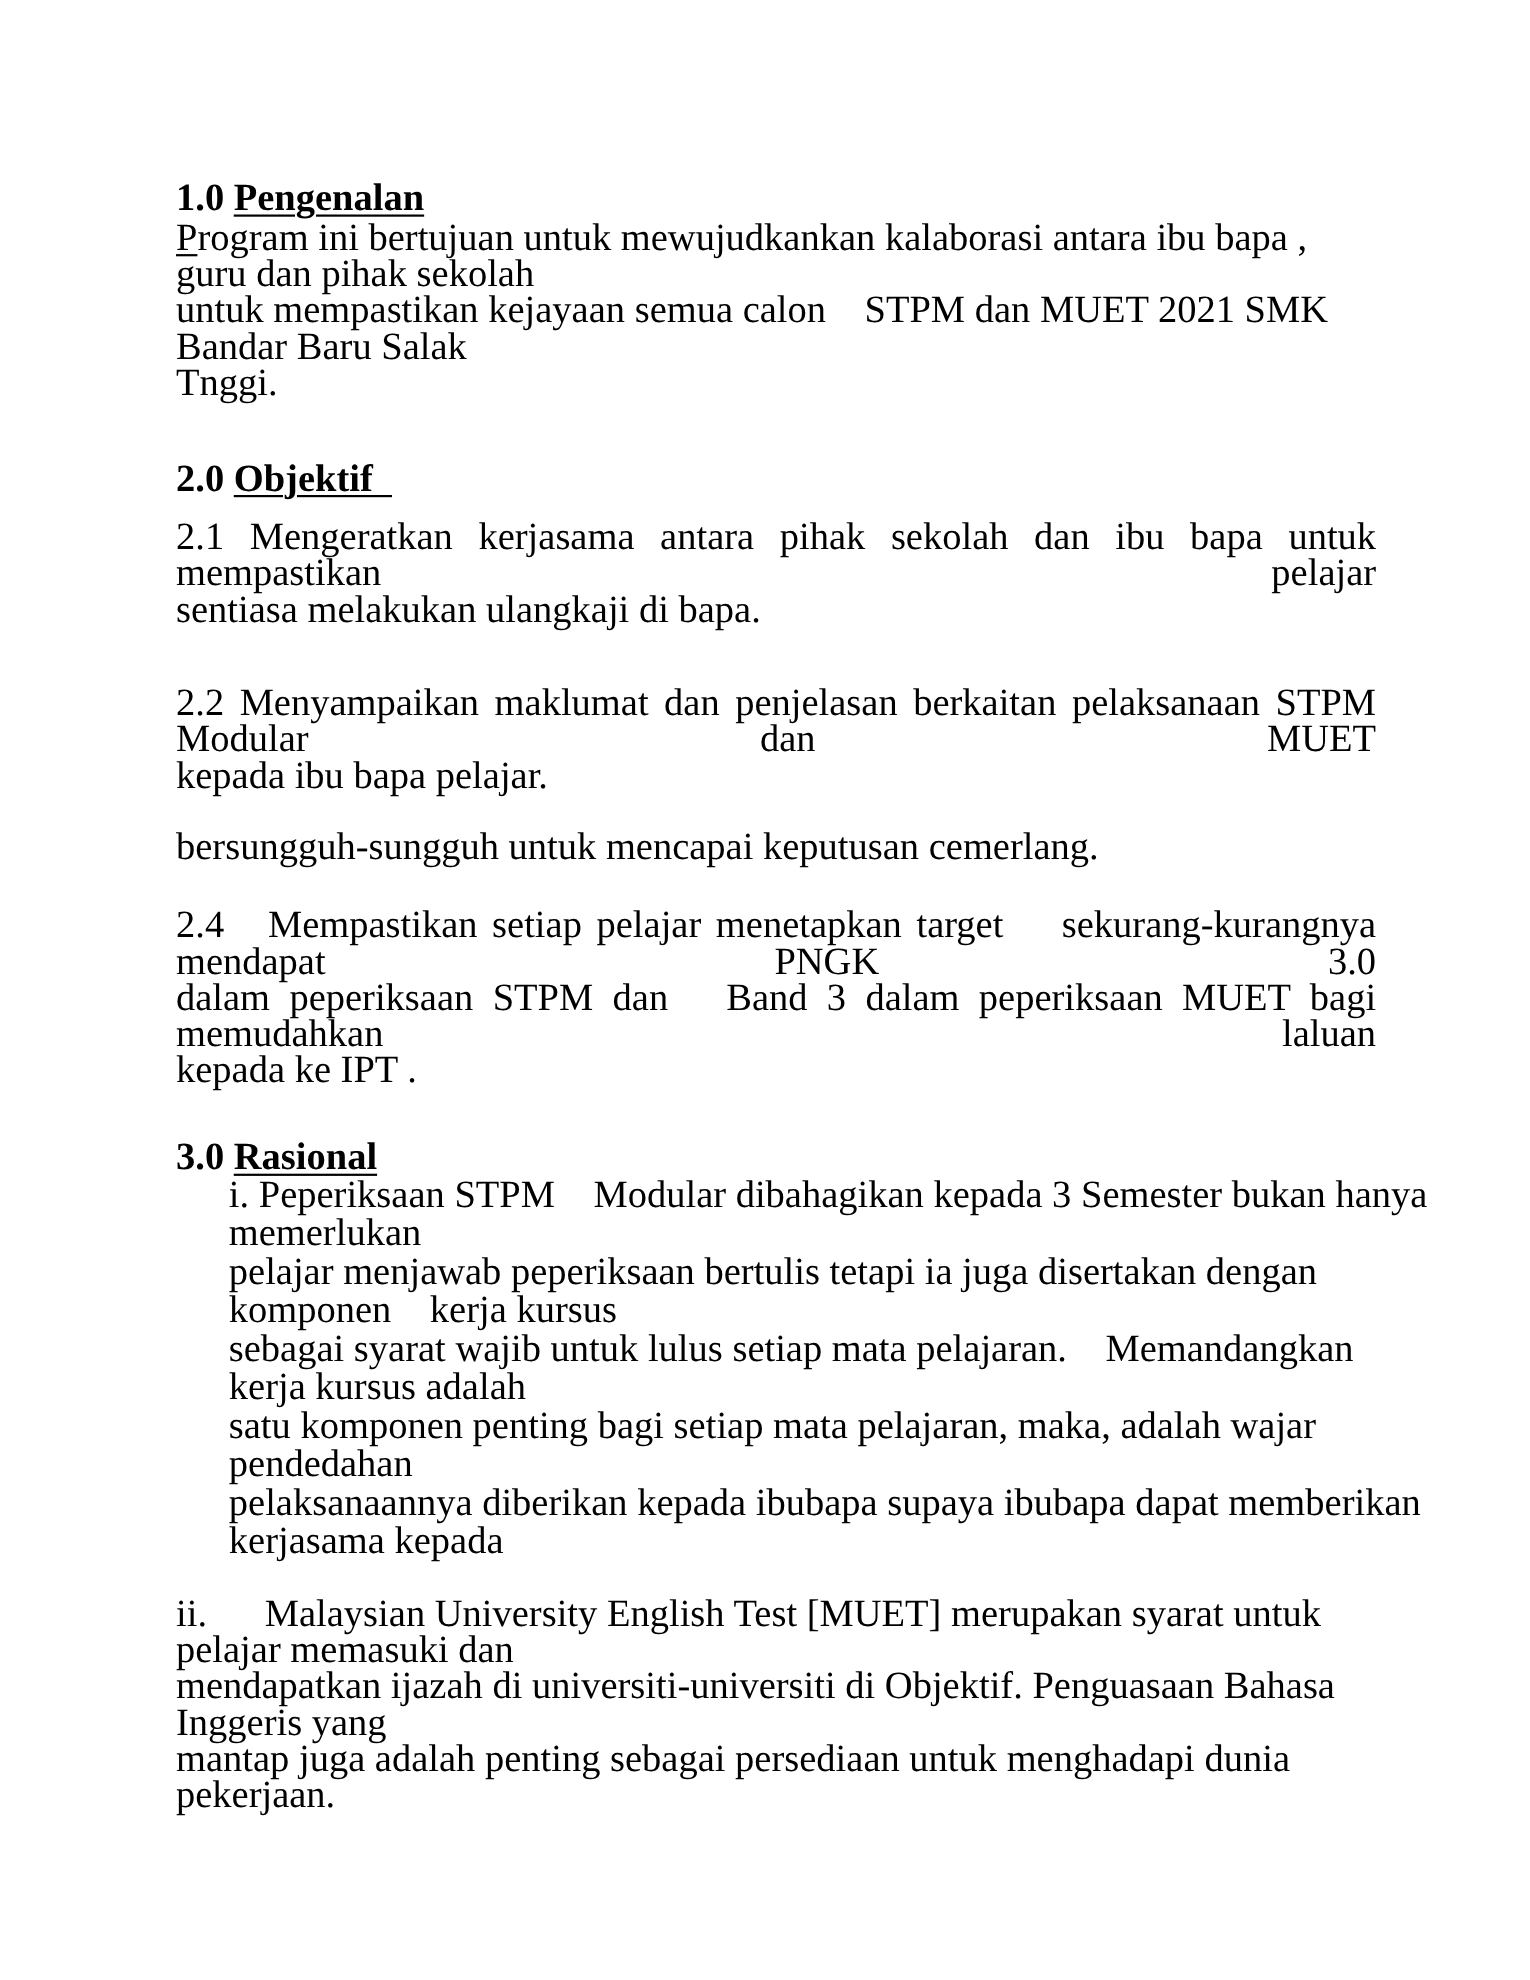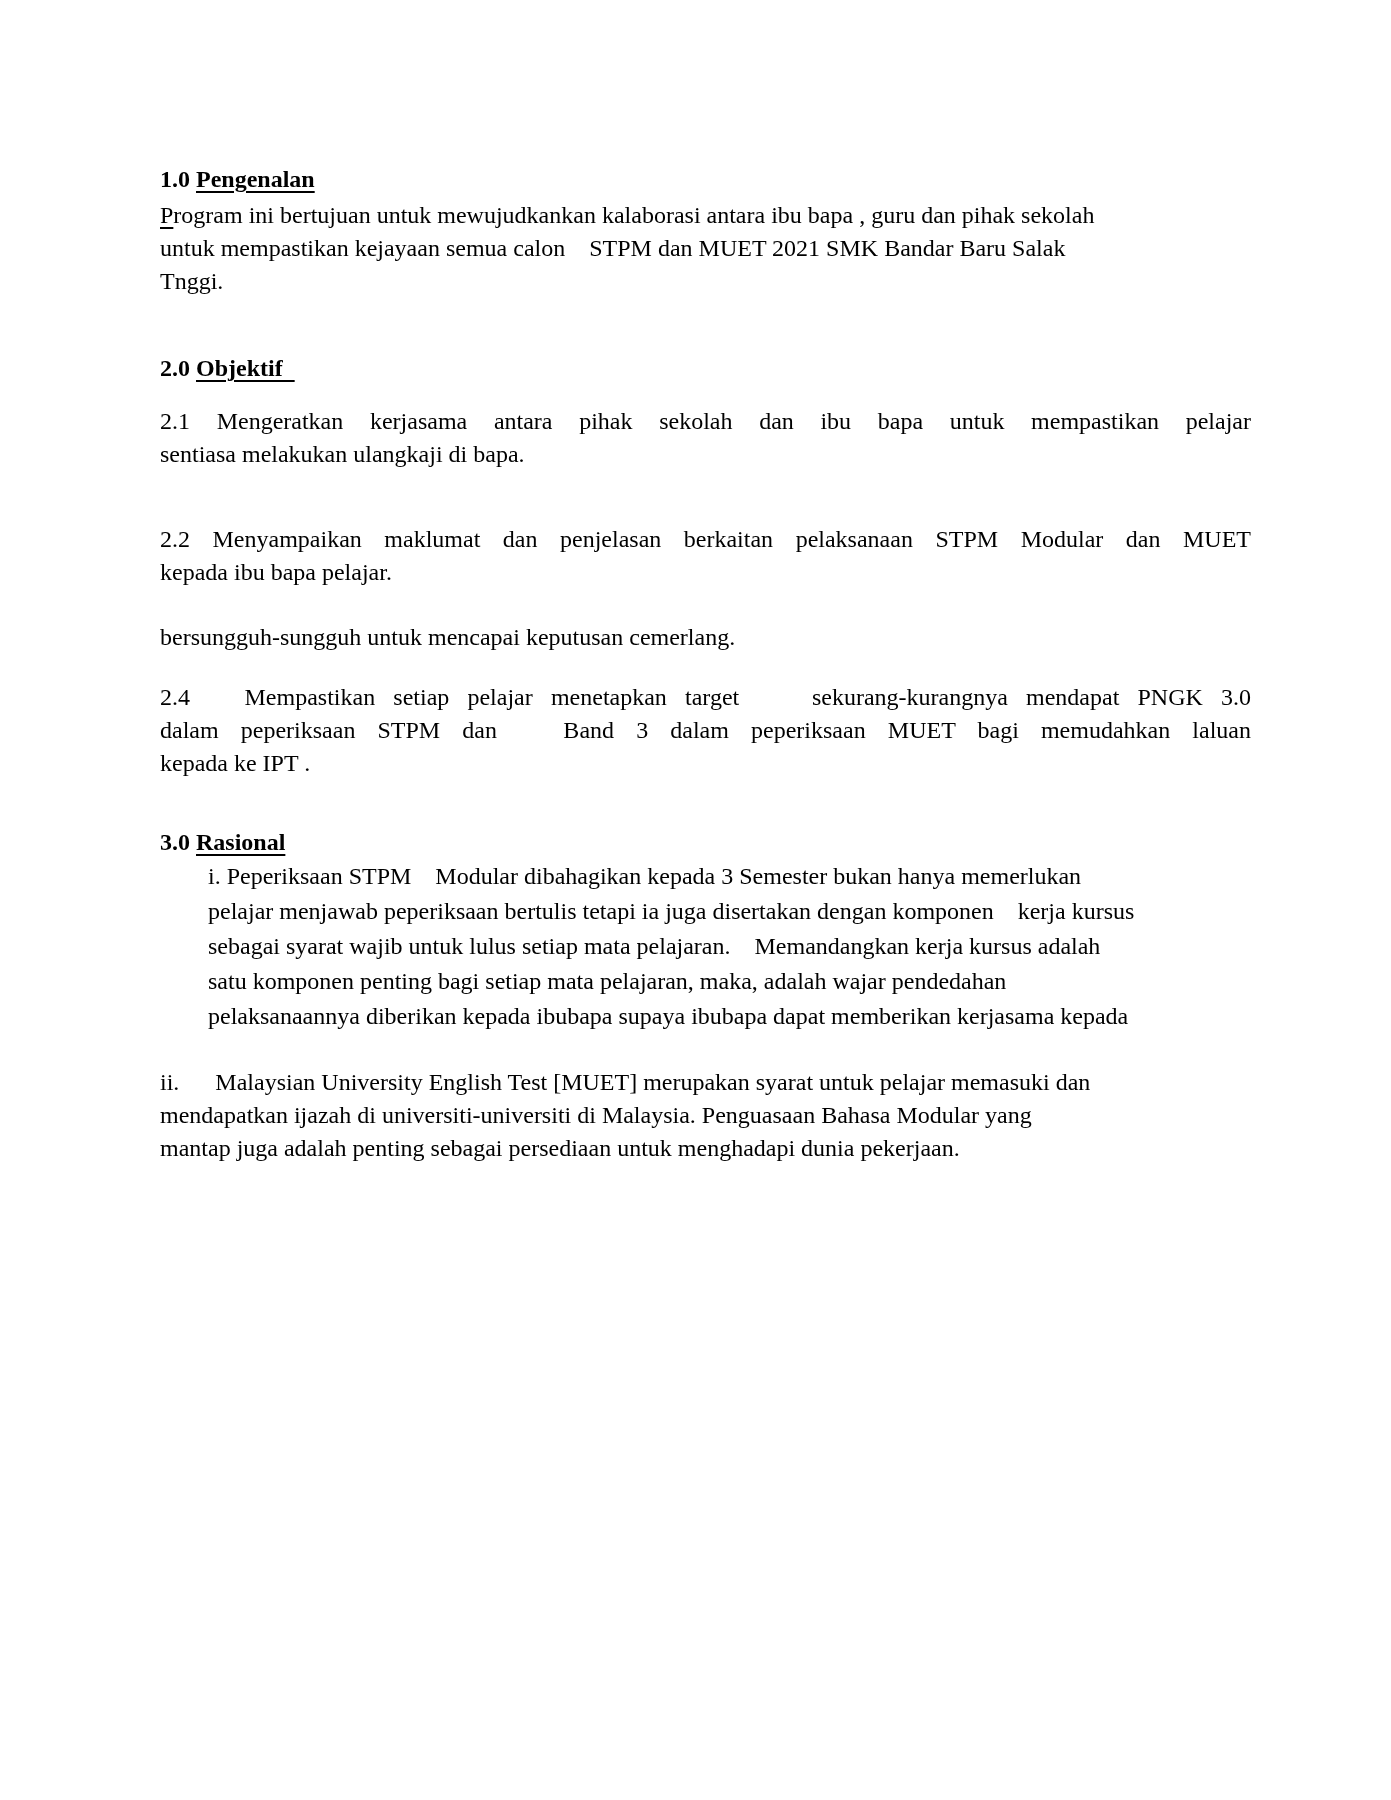--- a/index.html
+++ b/index.html
@@ -12,21 +12,21 @@
     height: 1800px;
     position: relative;
     overflow: hidden;
   }
   .doc {
     box-sizing: border-box;
     width: 1391px;
     height: 1800px;
     padding: 163px 140px 0 160px;
     font-family: "Liberation Serif", "DejaVu Serif", serif;
-    font-size: 24px;
+    font-size: 35px;
     line-height: 33px;
     color: #000000;
     background: #ffffff;
   }
   .heading {
     font-weight: bold;
     white-space: pre-wrap;
   }
   .heading .num {
     white-space: pre-wrap;
@@ -58,21 +58,21 @@
     text-decoration: underline;
     text-decoration-thickness: 2px;
     text-underline-offset: 4px;
   }
   
   #p1   { margin-top: 3px;  }
   #h2   { margin-top: 54px; }
   #p21  { margin-top: 20px; }
   #p22  { margin-top: 52px; }
   #p23  { margin-top: 32px; }
-  #p24  { margin-top: 27px; }
+  #p24  { margin-top: 38px; }
   #h3   { margin-top: 46px; }
   #pi   { margin-top: 0px; margin-left: 48px;  }
   #pii  { margin-top: 32px; }
 </style>
 </head>
 <body>
 
 <div class="doc">
 
   <div class="heading" id="h1"><span class="num">1.0 </span><span class="title-underlined">Pengenalan</span></div>
@@ -110,17 +110,17 @@
   <div class="para para-wide35" id="pi">
     <div class="line">i. Peperiksaan STPM    Modular dibahagikan kepada 3 Semester bukan hanya memerlukan</div>
     <div class="line">pelajar menjawab peperiksaan bertulis tetapi ia juga disertakan dengan komponen    kerja kursus</div>
     <div class="line">sebagai syarat wajib untuk lulus setiap mata pelajaran.    Memandangkan kerja kursus adalah</div>
     <div class="line">satu komponen penting bagi setiap mata pelajaran, maka, adalah wajar pendedahan</div>
     <div class="line">pelaksanaannya diberikan kepada ibubapa supaya ibubapa dapat memberikan kerjasama kepada</div>
   </div>
 
   <div class="para" id="pii">
     <div class="line">ii.      Malaysian University English Test [MUET] merupakan syarat untuk pelajar memasuki dan</div>
-    <div class="line">mendapatkan ijazah di universiti-universiti di Malaysia. Penguasaan Bahasa Modular yang</div>
+    <div class="line">mendapatkan ijazah di universiti-universiti di Objektif. Penguasaan Bahasa Inggeris yang</div>
     <div class="line">mantap juga adalah penting sebagai persediaan untuk menghadapi dunia pekerjaan.</div>
   </div>
 
 </div>
 
 </body></html>

